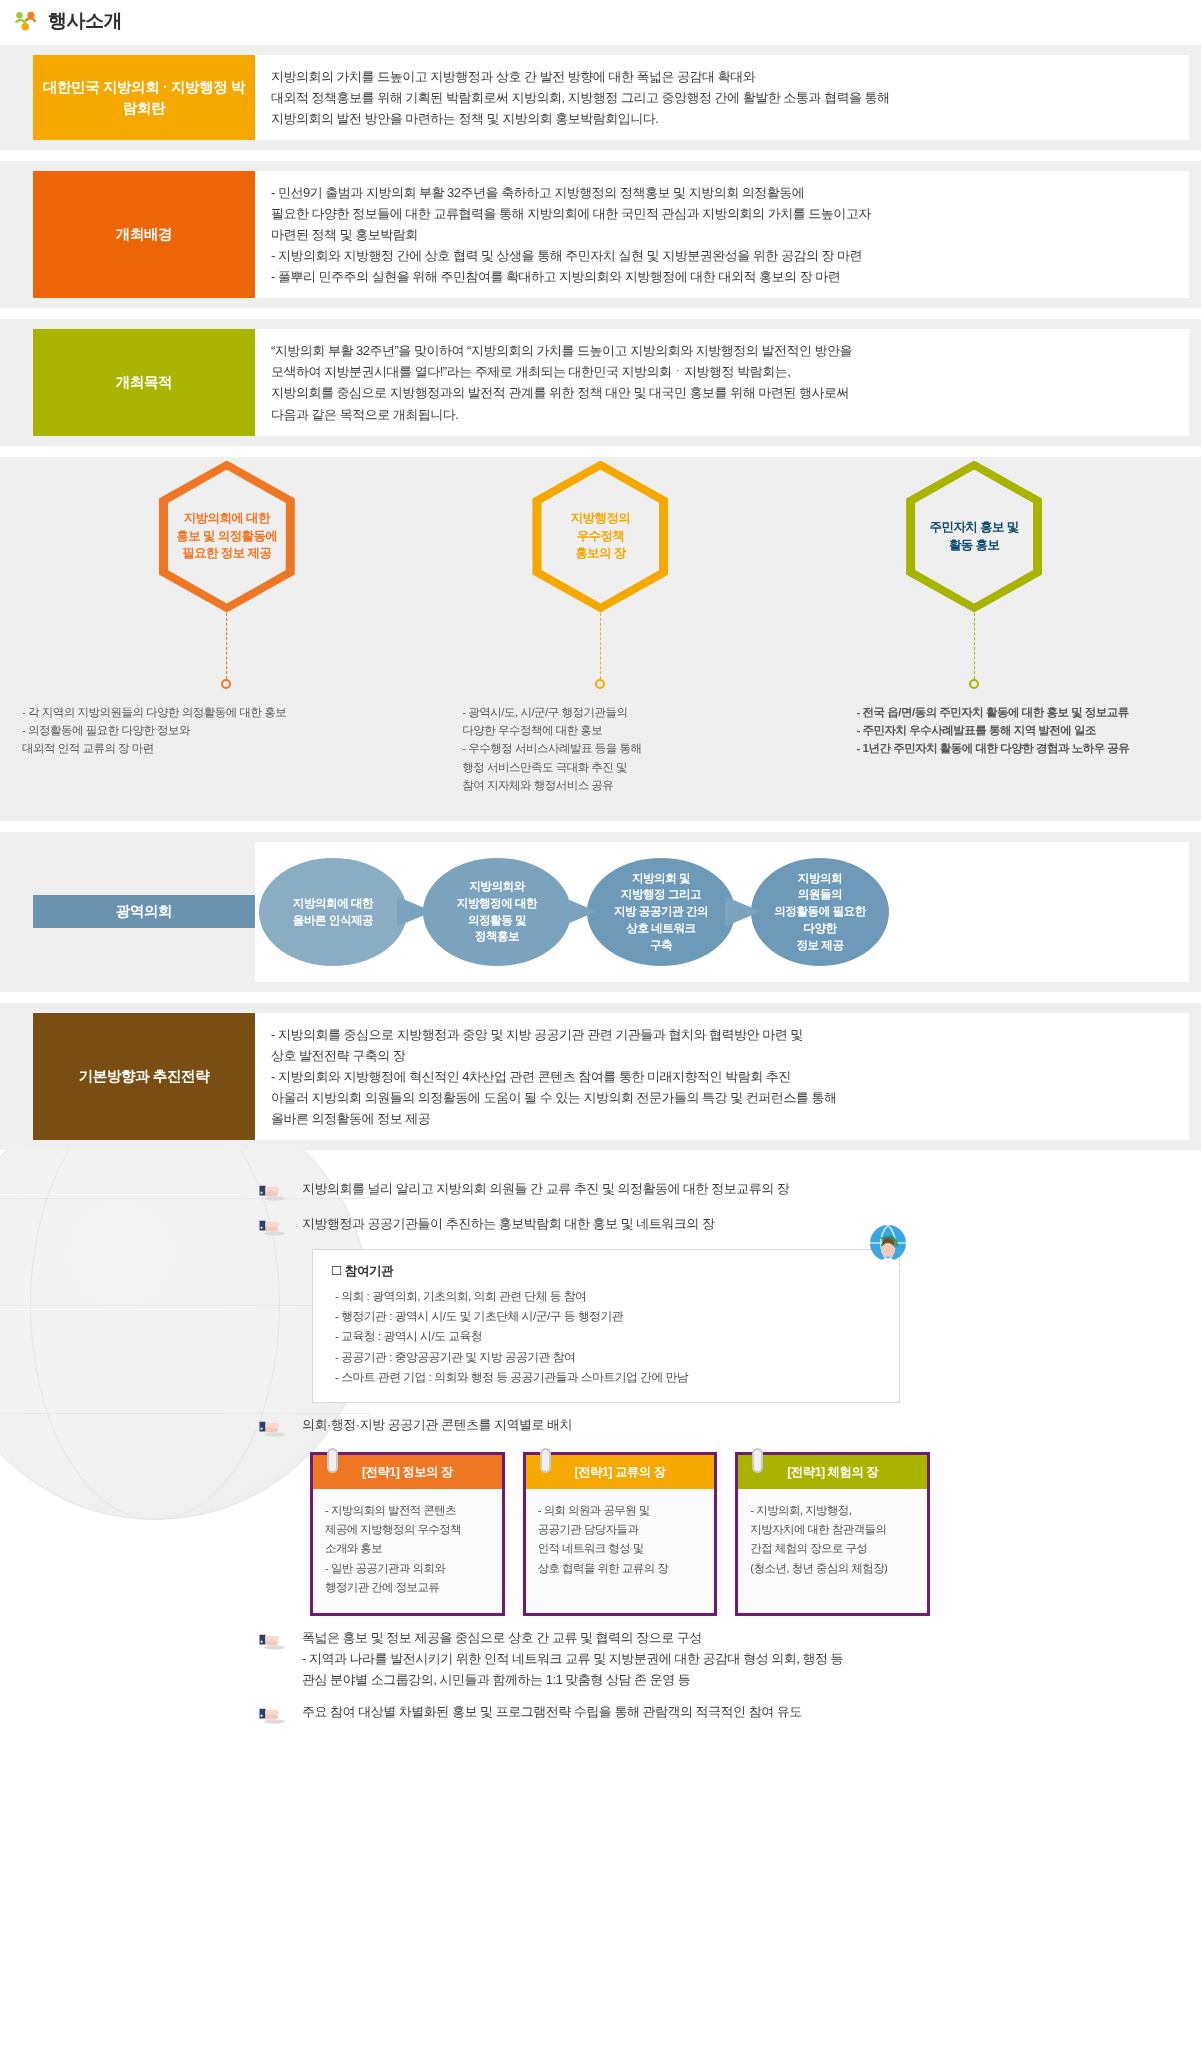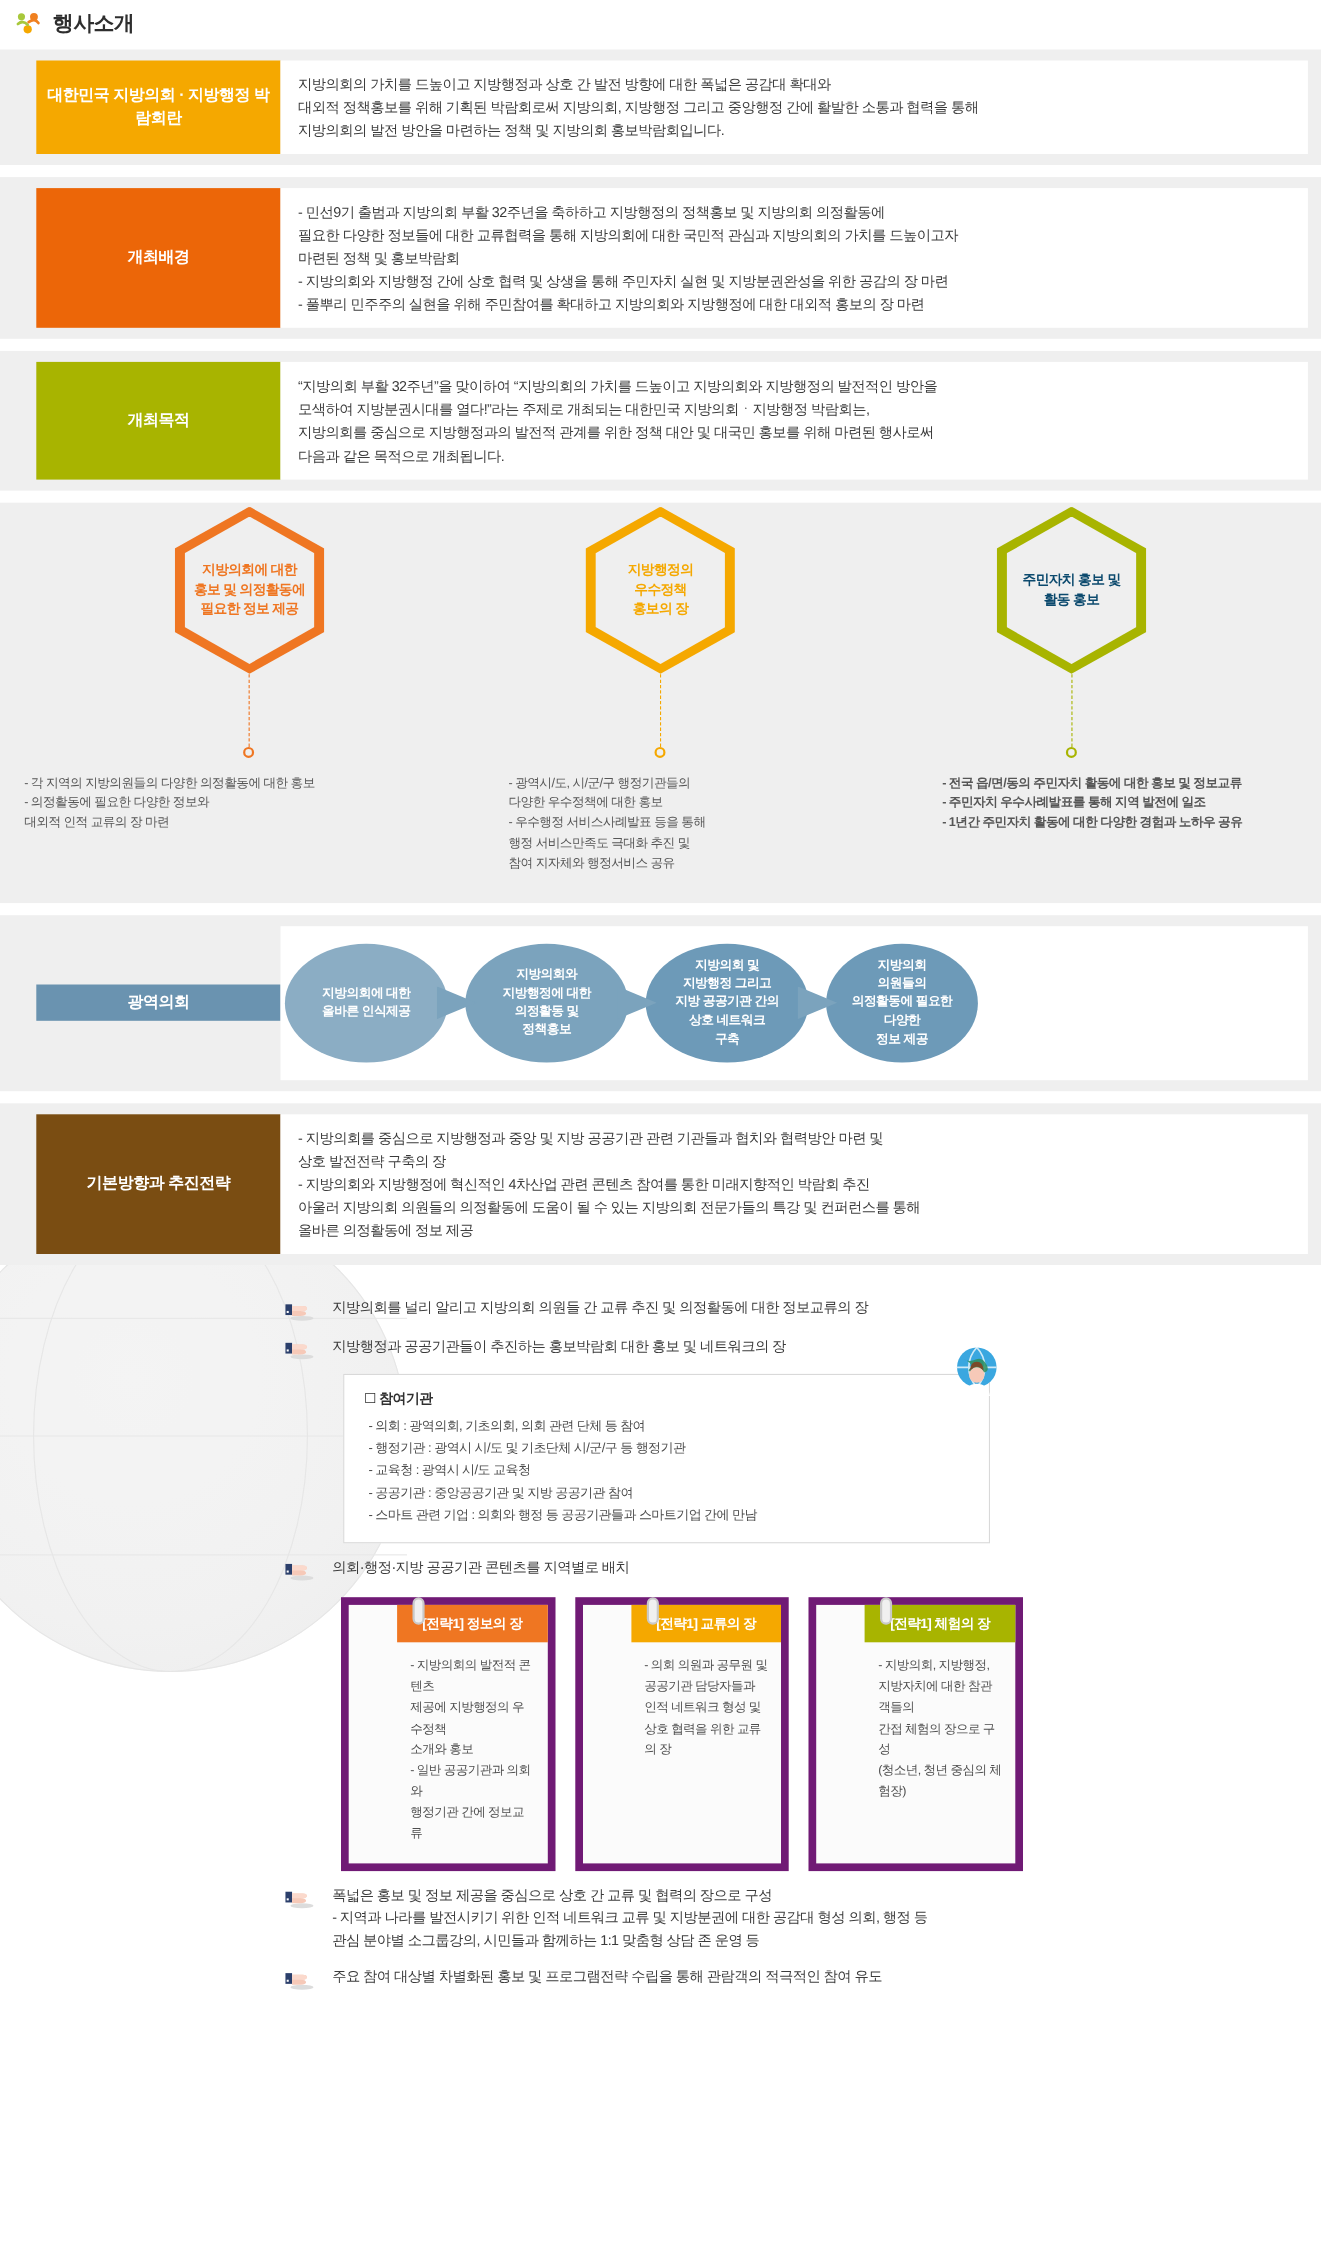--- a/index.html
+++ b/index.html
@@ -289,24 +289,23 @@
   
   .cards-row {
     display: flex;
     gap: 18px;
     margin: 14px 0 0 310px;
     width: 620px;
   }
   .card {
     flex: 1 1 0;
     background: #fbfbfb;
-    border: 7px solid #701a75;
+    border: 3px solid #701a75;
     position: relative;
     padding-bottom: 10px;
-    padding-left: 44px;
   }
   .card-head {
     color: #ffffff;
     font-size: 12.4px;
     font-weight: bold;
     letter-spacing: -0.5px;
     text-align: center;
     padding: 9px 4px 8px 4px;
     position: relative;
   }

